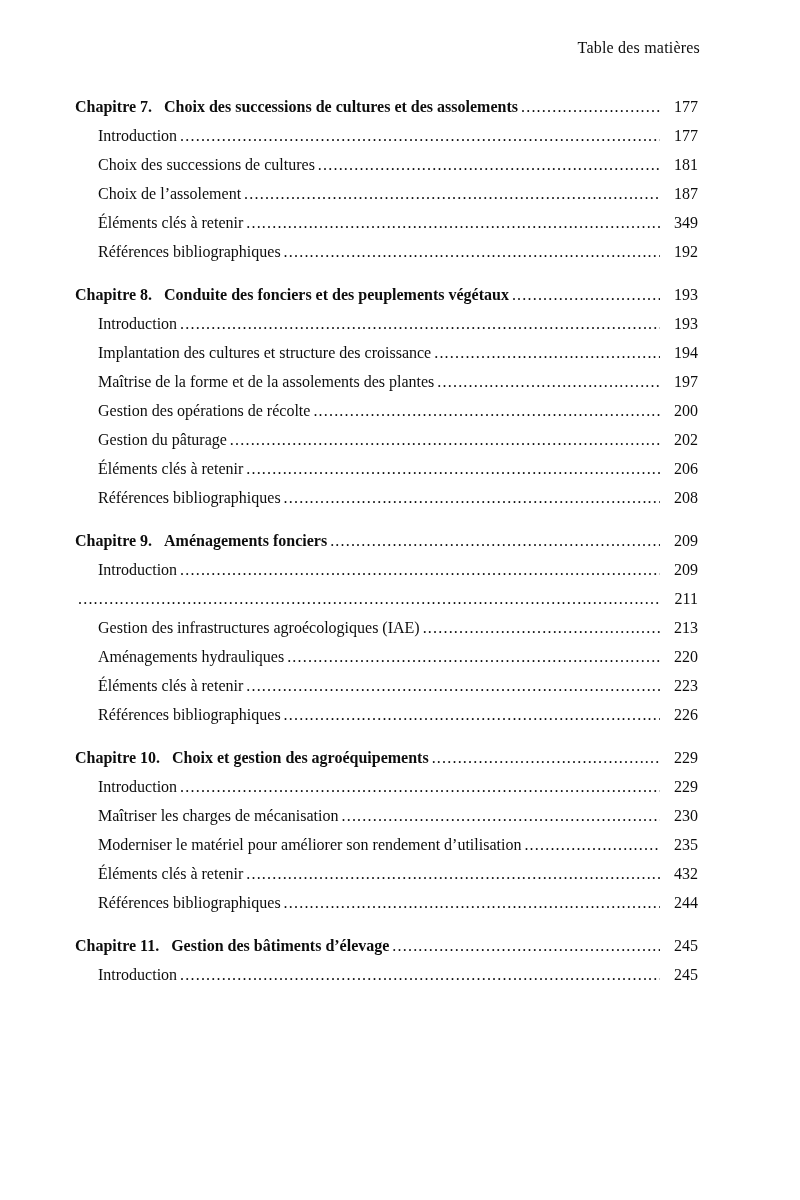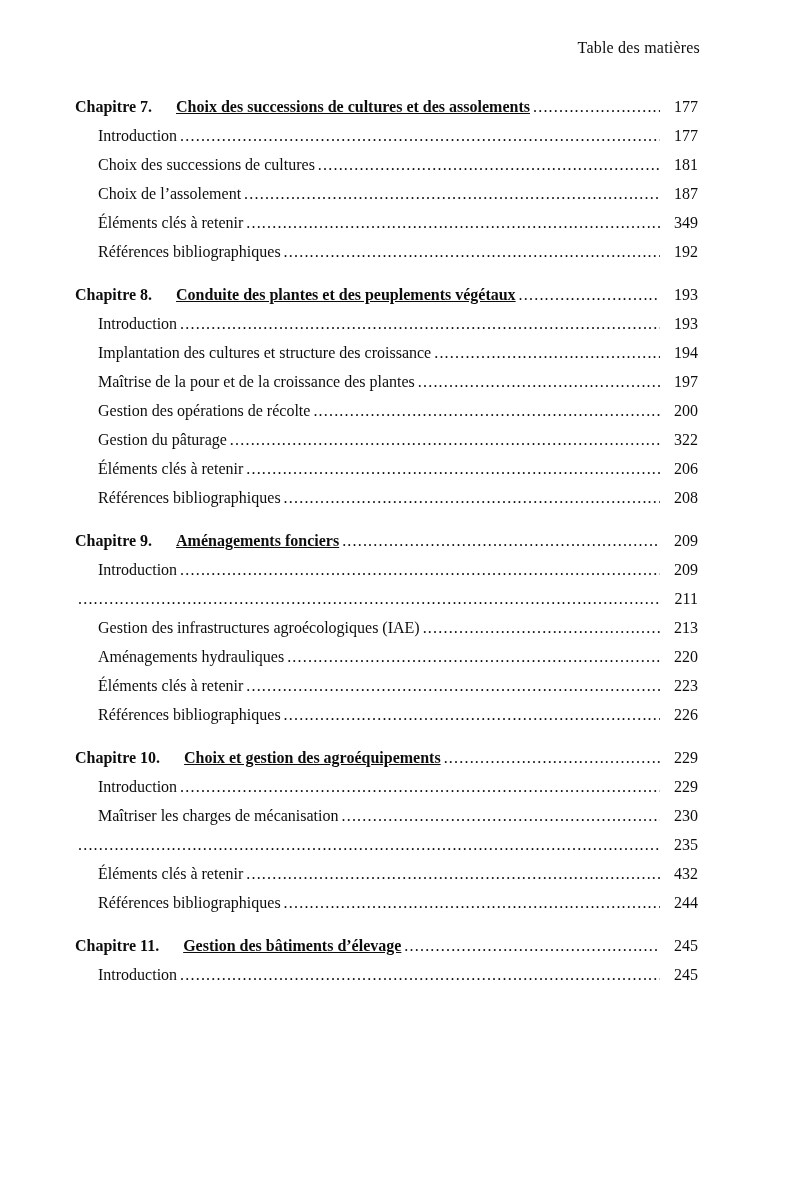--- a/index.html
+++ b/index.html
@@ -30,21 +30,21 @@
   .row {
     display: flex;
     align-items: baseline;
     height: 29px;
     line-height: 29px;
     font-size: 16px;
   }
   .chapter-row .ch-label,
   .chapter-row .ch-title { font-weight: bold; }
   .ch-label, .ch-title, .sec-title { white-space: nowrap; flex-shrink: 0; }
-  .ch-title { margin-left: 24px; text-decoration: underline; }
+  .ch-title { margin-left: 12px; }
   .sec-title { padding-left: 23px; }
   .leader {
     flex: 1 1 auto;
     min-width: 0;
     overflow: hidden;
     white-space: nowrap;
     margin-left: 3px;
   }
   .leader::after {
     content: "..........................................................................................................................................................................";
@@ -104,53 +104,53 @@
 
   <div class="row section-row">
     <span class="sec-title">Références bibliographiques</span>
     <span class="leader"></span>
     <span class="page-num">192</span>
   </div>
 </div>
       <div class="chapter-block">
   <div class="row chapter-row">
     <span class="ch-label">Chapitre 8.</span>
-    <span class="ch-title">Conduite des plantes et des peuplements végétaux</span>
+    <span class="ch-title">Conduite des fonciers et des peuplements végétaux</span>
     <span class="leader"></span>
     <span class="page-num">193</span>
   </div>
 
   <div class="row section-row">
     <span class="sec-title">Introduction</span>
     <span class="leader"></span>
     <span class="page-num">193</span>
   </div>
 
   <div class="row section-row">
     <span class="sec-title">Implantation des cultures et structure des croissance</span>
     <span class="leader"></span>
     <span class="page-num">194</span>
   </div>
 
   <div class="row section-row">
-    <span class="sec-title">Maîtrise de la pour et de la croissance des plantes</span>
+    <span class="sec-title">Maîtrise de la forme et de la assolements des plantes</span>
     <span class="leader"></span>
     <span class="page-num">197</span>
   </div>
 
   <div class="row section-row">
     <span class="sec-title">Gestion des opérations de récolte</span>
     <span class="leader"></span>
     <span class="page-num">200</span>
   </div>
 
   <div class="row section-row">
     <span class="sec-title">Gestion du pâturage</span>
     <span class="leader"></span>
-    <span class="page-num">322</span>
+    <span class="page-num">202</span>
   </div>
 
   <div class="row section-row">
     <span class="sec-title">Éléments clés à retenir</span>
     <span class="leader"></span>
     <span class="page-num">206</span>
   </div>
 
   <div class="row section-row">
     <span class="sec-title">Références bibliographiques</span>
@@ -215,20 +215,21 @@
     <span class="page-num">229</span>
   </div>
 
   <div class="row section-row">
     <span class="sec-title">Maîtriser les charges de mécanisation</span>
     <span class="leader"></span>
     <span class="page-num">230</span>
   </div>
 
   <div class="row section-row">
+    <span class="sec-title">Moderniser le matériel pour améliorer son rendement d’utilisation</span>
     <span class="leader"></span>
     <span class="page-num">235</span>
   </div>
 
 
   <div class="row section-row">
     <span class="sec-title">Éléments clés à retenir</span>
     <span class="leader"></span>
     <span class="page-num">432</span>
   </div>

